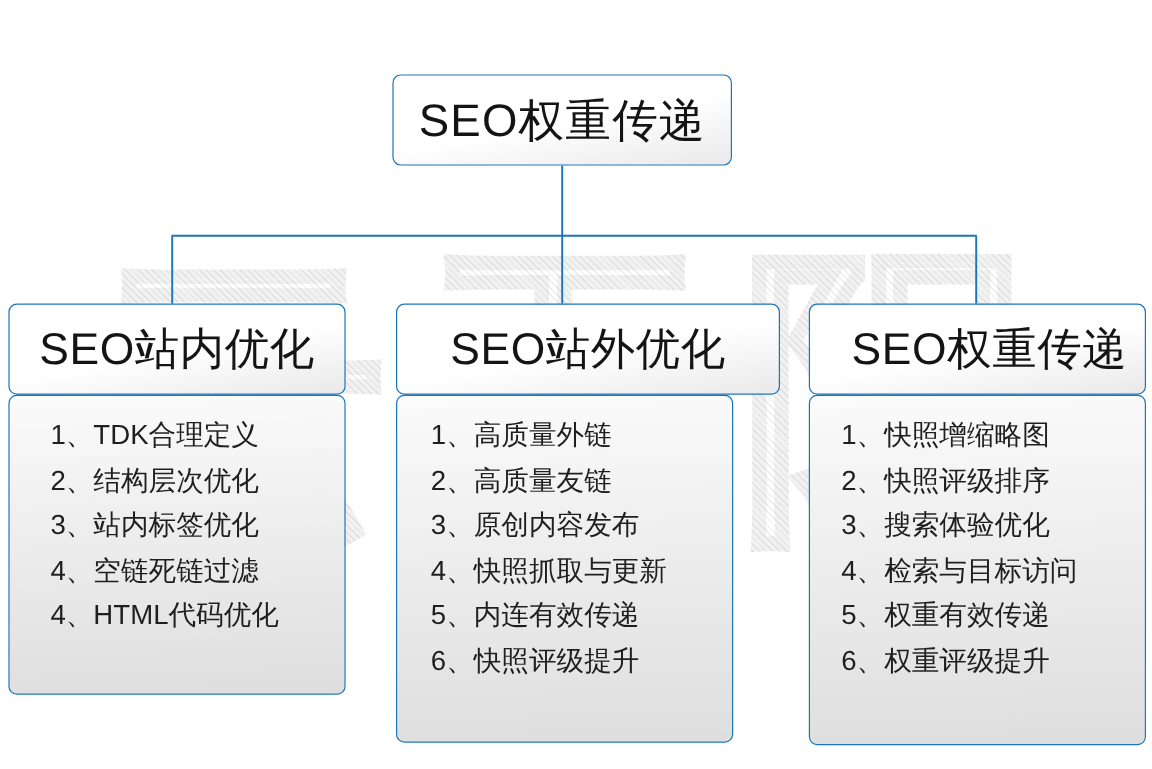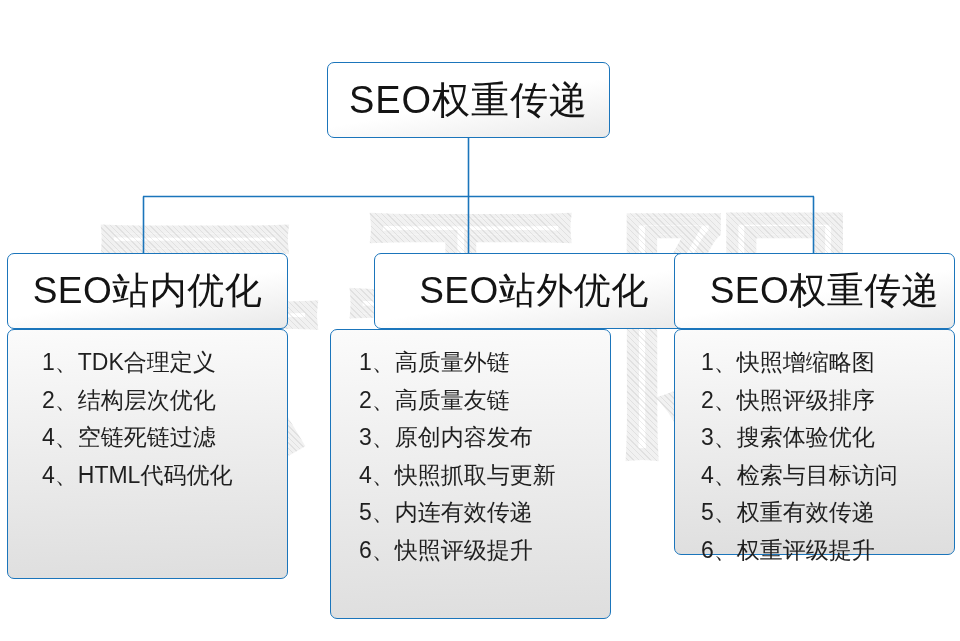--- a/index.html
+++ b/index.html
@@ -116,25 +116,25 @@
     color: #1f1f1f;
     line-height: 37.5px;
     white-space: nowrap;
     padding-left: 34px;
   }
 
   
   #col-1-head { left: 7px;   top: 253px; width: 281px; }
   #col-1-body { left: 7px;   top: 329px; width: 281px; height: 250px; }
 
-  #col-2-head { left: 330px; top: 253px; width: 320px; margin-left: 44px; }
+  #col-2-head { left: 330px; top: 253px; width: 320px; }
   #col-2-body { left: 330px; top: 329px; width: 281px; height: 290px; }
 
   #col-3-head { left: 674px; top: 253px; width: 281px; padding-left: 20px; }
-  #col-3-body { left: 674px; top: 329px; width: 281px; height: 226px; }
+  #col-3-body { left: 674px; top: 329px; width: 281px; height: 292px; }
 
   #col-2-body .item-list li { padding-left: 28px; }
   #col-3-body .item-list li { padding-left: 26px; }
 </style>
 </head>
 <body>
 
 <div id="canvas">
 
   <div class="watermark">云无限</div>
@@ -156,20 +156,21 @@
     <span class="root-label">SEO权重传递</span>
   </div>
 
   <div class="node col-head" id="col-1-head">
     <span class="head-label">SEO站内优化</span>
   </div>
   <div class="node col-body" id="col-1-body">
     <ul class="item-list">
       <li>1、TDK合理定义</li>
       <li>2、结构层次优化</li>
+      <li>3、站内标签优化</li>
       <li>4、空链死链过滤</li>
       <li>4、HTML代码优化</li>
     </ul>
   </div>
 
   <div class="node col-head" id="col-2-head">
     <span class="head-label">SEO站外优化</span>
   </div>
   <div class="node col-body" id="col-2-body">
     <ul class="item-list">

